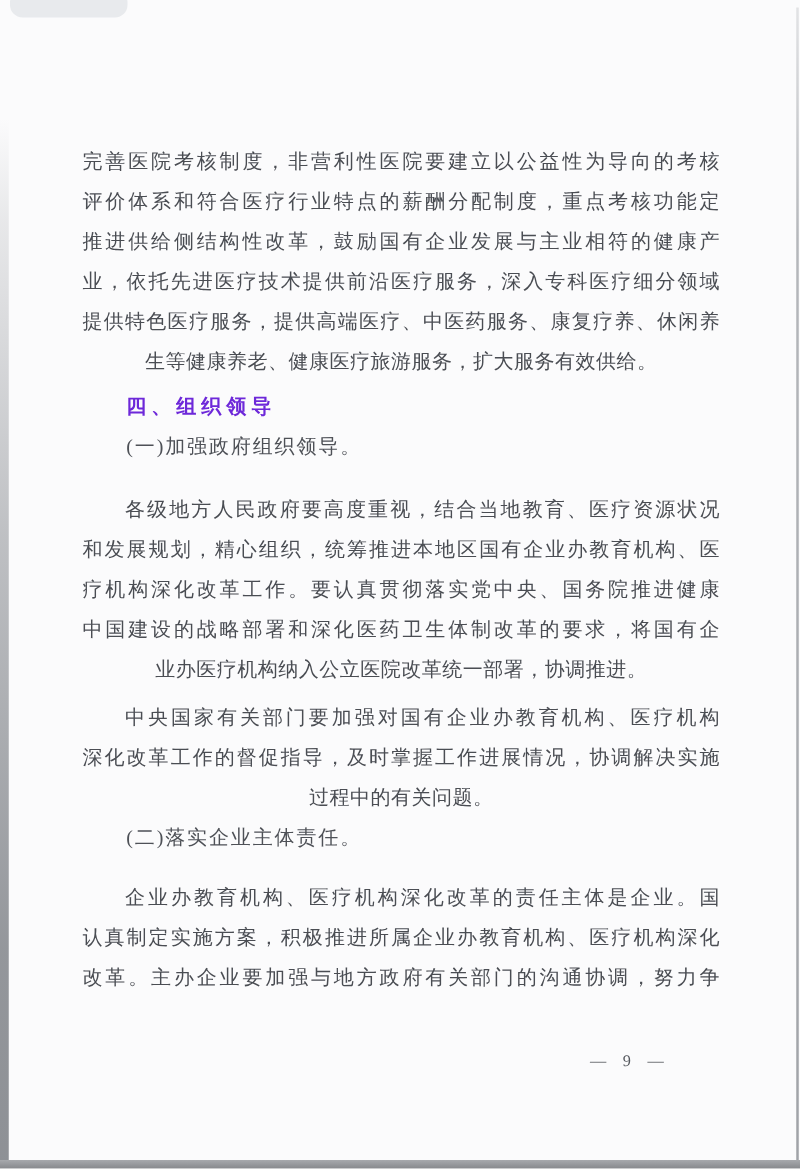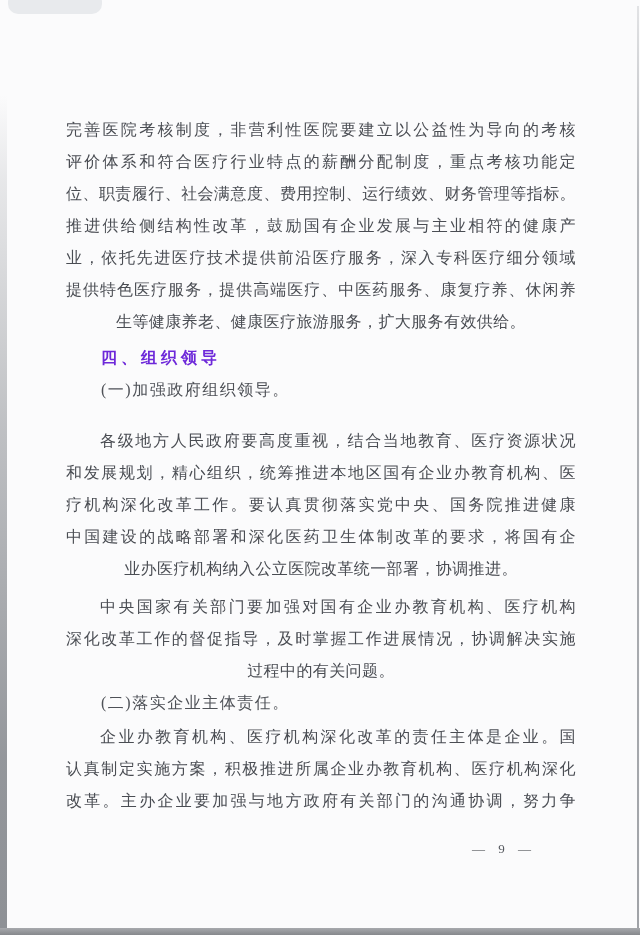--- a/index.html
+++ b/index.html
@@ -64,21 +64,21 @@
     top: 114px;
     width: 510px;
     color: #4a4d53;
     font-size: 16px;
     line-height: 32px;
     letter-spacing: 0.4px;
   }
   .para { margin: 0; }
   .m-p2 { margin-top: 19px; }
   .m-p3 { margin-top: 6px; }
-  .m-p4 { margin-top: 2px; }
+  .m-p4 { margin-top: 16px; }
   .line {
     height: 32px;
     overflow: hidden;
     white-space: nowrap;
     text-align: center;
   }
   .line.j {
     white-space: normal;
     text-align: justify;
     text-align-last: justify;
@@ -118,21 +118,20 @@
   <div class="corner-blob"></div>
   <div class="edge-left"></div>
   <div class="edge-right"></div>
   <div class="edge-bottom"></div>
 
   <div class="content">
 
     <div class="para">
       <div class="line j">完善医院考核制度，非营利性医院要建立以公益性为导向的考核</div>
       <div class="line j">评价体系和符合医疗行业特点的薪酬分配制度，重点考核功能定</div>
-      <div class="line j">位、职责履行、社会满意度、费用控制、运行绩效、财务管理等指标。</div>
       <div class="line j">推进供给侧结构性改革，鼓励国有企业发展与主业相符的健康产</div>
       <div class="line j">业，依托先进医疗技术提供前沿医疗服务，深入专科医疗细分领域</div>
       <div class="line j">提供特色医疗服务，提供高端医疗、中医药服务、康复疗养、休闲养</div>
       <div class="line">生等健康养老、健康医疗旅游服务，扩大服务有效供给。</div>
     </div>
 
     <div class="heading">四、组织领导</div>
 
     <div class="sub">(一)加强政府组织领导。</div>
 

